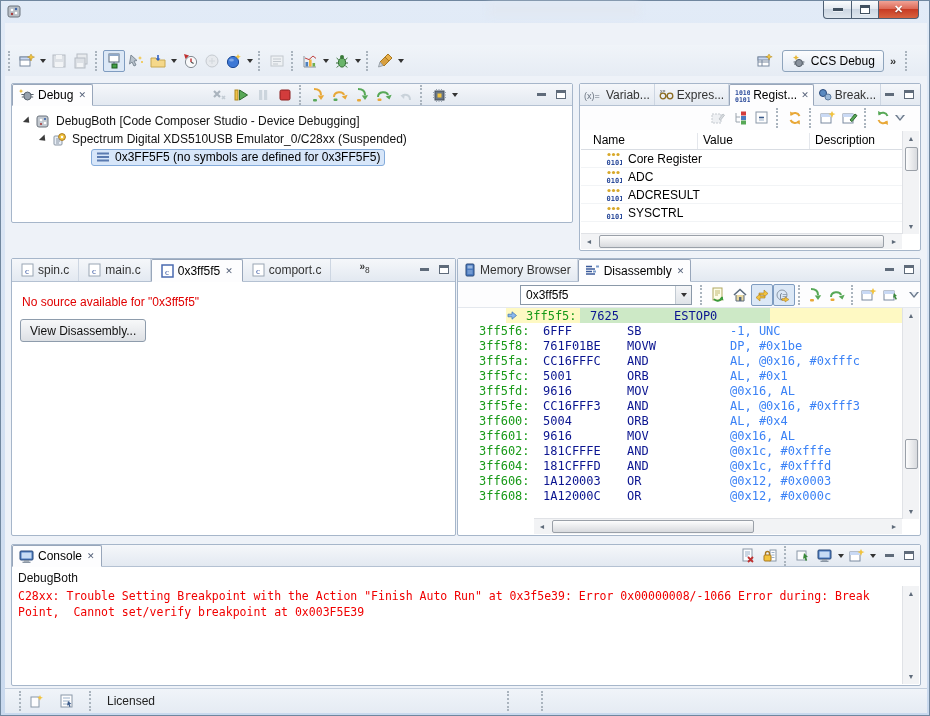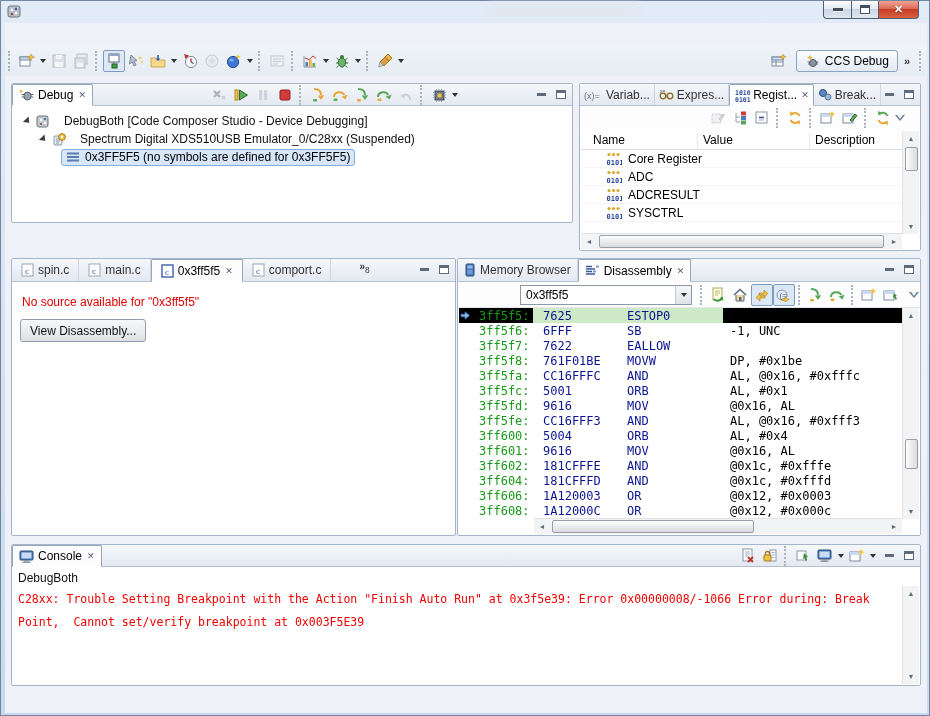--- a/index.html
+++ b/index.html
@@ -18,41 +18,41 @@
 .g-max{width:10px;height:9px;border:1px solid #41505f;border-top:3px solid #41505f;background:#fff;box-shadow:0 1px 0 rgba(255,255,255,.5);}
 .g-close{color:#fff;font-size:11px;font-weight:bold;text-shadow:0 1px 1px rgba(0,0,0,.4);}
 #client{position:absolute;left:4px;top:22px;width:922px;height:690px;background:#eef2f8;}
 #menubar{position:absolute;left:0;top:1px;width:100%;height:21px;display:flex;align-items:center;padding-left:7px;background:linear-gradient(#f4f7fb,#e9eef6);}
 .menu-item{padding:2px 8px;color:#111;}
 #toolbar{position:absolute;left:0;top:22px;width:100%;height:31px;display:flex;align-items:center;background:linear-gradient(#f0f4f9,#e6ecf4);}
 .grip{width:5px;height:20px;margin:0 3px;border-left:2px dotted #aab4be;}
 .tbtn{width:22px;height:22px;display:flex;align-items:center;justify-content:center;border:1px solid transparent;border-radius:2px;flex:none;}
 .tbtn.pressed{border:1px solid #7f9cc0;background:#dce8f6;}
 .dd{width:0;height:0;border-left:3px solid transparent;border-right:3px solid transparent;border-top:4px solid #333;margin:0 2px;flex:none;}
-#persp{position:absolute;right:0;top:22px;height:31px;display:flex;align-items:center;}
+#persp{position:absolute;right:14px;top:22px;height:31px;display:flex;align-items:center;}
 .persp-btn{height:22px;display:flex;align-items:center;gap:5px;padding:0 8px;border:1px solid #8ea4bc;border-radius:3px;background:linear-gradient(#fbfcfe,#e2eaf4);margin-left:6px;}
 .ovf{color:#333;font-size:11px;font-weight:bold;margin:0 6px;}
 .panel{position:absolute;background:#fff;border:1px solid #a6b6ca;border-radius:2px;}
 .tabrow{position:absolute;left:0;top:0;right:0;height:22px;background:linear-gradient(#f5f7fa,#e3e9f1);border-bottom:1px solid #b4c1d2;display:flex;align-items:stretch;}
 .vtab{display:inline-flex;align-items:center;gap:4px;padding:0 6px;color:#333;border-right:1px solid #cdd6e2;position:relative;white-space:nowrap;flex:none;}
 .vtab.active{background:#fdfdfe;border:1px solid #98a6ba;border-bottom:1px solid #fdfdfe;border-radius:2px 2px 0 0;margin-bottom:-1px;color:#000;}
 .xbtn{font-size:9px;color:#56627a;margin-left:1px;}
 .mmwrap{position:absolute;right:3px;top:3px;display:flex;gap:4px;}
 .mm{width:16px;height:15px;display:flex;align-items:center;justify-content:center;}
 .ico-min{width:9px;height:3px;background:#5f6b7a;}
 .ico-max{width:10px;height:9px;border:1px solid #5f6b7a;border-top:3px solid #5f6b7a;background:#fff;}
 .chev{width:12px;height:8px;position:relative;flex:none;}
 .chev:before{content:"";position:absolute;left:1px;top:1px;border-left:5px solid transparent;border-right:5px solid transparent;border-top:6px solid #6c7a8c;}
 .chev:after{content:"";position:absolute;left:3px;top:1px;border-left:3px solid transparent;border-right:3px solid transparent;border-top:4px solid #eef2f8;}
 #p-debug{left:6px;top:60px;width:562px;height:140px;}
 #dbg-tools{position:absolute;left:196px;top:0;height:22px;display:flex;align-items:center;}
 .tree{position:absolute;left:1px;top:23px;right:1px;bottom:1px;background:#fff;padding-top:5px;}
 .trow{height:18px;display:flex;align-items:center;}
 .twisty{width:0;height:0;border-top:4px solid transparent;border-bottom:4px solid transparent;border-left:5px solid #3c3c3c;transform:rotate(45deg);margin-right:5px;flex:none;}
-.trow .lbl{margin-left:13px;color:#111;white-space:nowrap;}
+.trow .lbl{margin-left:5px;color:#111;white-space:nowrap;}
 .selbox{display:inline-flex;align-items:center;background:#d7e6f9;border:1px solid #85acdb;border-radius:3px;padding:0 4px;height:17px;gap:5px;white-space:nowrap;}
 #p-reg{left:574px;top:60px;width:342px;height:168px;}
 #p-reg .vtab{padding:0 4px;gap:3px;}
 #reg-tools{position:absolute;left:0;top:22px;right:0;height:24px;display:flex;align-items:center;justify-content:flex-end;padding-right:14px;background:#fdfdfe;}
 #reg-head{position:absolute;left:1px;top:47px;right:18px;height:19px;border-bottom:1px solid #d9dde3;background:#fff;}
 #reg-head span{position:absolute;top:2px;color:#000;}
 .colsep{position:absolute;top:0;bottom:0;width:1px;background:#e4e7ec;}
 #reg-rows{position:absolute;left:1px;top:66px;right:18px;bottom:16px;overflow:hidden;background:#fff;}
 .rrow{height:18px;display:flex;align-items:center;border-bottom:1px solid #f2f4f6;}
 .rrow .ric{margin-left:24px;margin-right:6px;flex:none;}
@@ -70,28 +70,28 @@
 #dis-tools{position:absolute;left:0;top:23px;right:0;height:26px;display:flex;align-items:center;background:#fdfdfe;border-bottom:1px solid #e4e8ee;}
 .combo{display:flex;width:172px;height:20px;border:1px solid #8a98a8;background:#fff;align-items:center;margin-left:62px;flex:none;}
 .combo .cval{flex:1;padding-left:5px;}
 .combo .cbtn{width:16px;height:18px;background:linear-gradient(#f5f6f8,#dfe3e8);border-left:1px solid #c2cad2;display:flex;align-items:center;justify-content:center;}
 #dis-rows{position:absolute;left:1px;top:49px;right:18px;bottom:16px;background:#fff;overflow:hidden;font-family:"DejaVu Sans Mono",monospace;font-size:12px;}
 .drow{height:15px;display:flex;align-items:center;white-space:pre;}
 .drow .da{width:62px;padding-left:8px;color:#189a18;flex:none;}
 .dgz{width:190px;display:flex;height:100%;align-items:center;flex:none;}
 .drow .dc{width:94px;padding-left:10px;color:#0a1490;flex:none;}
 .drow .dm{flex:1;color:#0a1490;}
-.drow .do{padding-left:7px;color:#000000;}
-.drow.cur{background:#000000;}
+.drow .do{padding-left:7px;color:#3b82f6;}
+.drow.cur{background:#fef9c3;margin-left:47px;}
 .drow.cur .dgz{background:#cde9c6;}
 .dgut{width:12px;height:100%;position:relative;flex:none;}
 #p-con{left:6px;top:521px;width:910px;height:142px;}
 #con-tools{position:absolute;right:42px;top:0;height:22px;display:flex;align-items:center;}
 #con-src{position:absolute;left:6px;top:26px;color:#111;}
-#con-text{position:absolute;left:1px;top:41px;right:18px;bottom:1px;background:#fff;padding:2px 5px;font-family:"DejaVu Sans Mono",monospace;font-size:11.5px;color:#f00000;line-height:23px;white-space:pre;}
+#con-text{position:absolute;left:1px;top:41px;right:18px;bottom:1px;background:#fff;padding:2px 5px;font-family:"DejaVu Sans Mono",monospace;font-size:11.5px;color:#f00000;line-height:16px;white-space:pre;}
 #statusbar{position:absolute;left:0;bottom:0;width:100%;height:25px;border-top:1px solid #c3cedd;background:linear-gradient(#f0f4f9,#e5ebf3);display:flex;align-items:center;}
 #sb-license{color:#222;}
 .sb-icon{width:20px;height:18px;display:flex;align-items:center;justify-content:center;}
 </style>
 </head>
 <body>
 
 <div id="win">
   <div id="titlebar">
     <span id="app-icon">
@@ -351,21 +351,21 @@
         <div class="trow" style="padding-left:28px">
           <span class="twisty"></span>
           <svg width="16" height="15">
               <rect x="3" y="4" width="8" height="9" rx="1" fill="#e8eef6" stroke="#8a96a4"></rect>
               <circle cx="11" cy="5" r="3.4" fill="#f2c33d" stroke="#a87820"></circle>
               <circle cx="11" cy="5" r="1.2" fill="#fff"></circle>
               <path d="M5 7h4M5 9h4M5 11h3" stroke="#8a96a4"></path>
             </svg>
           <span class="lbl">Spectrum Digital XDS510USB Emulator_0/C28xx (Suspended)</span>
         </div>
-        <div class="trow" style="padding-left:48px">
+        <div class="trow" style="padding-left:78px">
           <span class="selbox">
             <svg width="14" height="12">
                 <path d="M1 2.5h12M1 6h12M1 9.5h12" stroke="#5a7ab0" stroke-width="2"></path>
               </svg>
             <span>0x3FF5F5  (no symbols are defined for 0x3FF5F5)</span>
           </span>
         </div>
       </div>
     </div>
 
@@ -667,21 +667,20 @@
               <path d="M11 6l3 3-1.5.3L14 12l-1.4.7-1.5-2.7L10 11z" fill="#3a8a3a"></path>
             </svg>
           </span>
         <span class="chev" style="margin-left:6px"></span>
       </div>
       <div id="dis-rows">
           <div class="drow cur"><span class="dgut"><svg width="11" height="11" style="position:absolute;left:1px;top:2px">
                 <path d="M1 4.2h4V1.8L9.5 5.5 5 9.2V6.8H1z" fill="#8ab8ee" stroke="#3a70b0" stroke-width=".7"></path>
               </svg></span><span class="da">3ff5f5:</span><span class="dgz"><span class="dc">7625</span><span class="dm">ESTOP0</span></span><span class="do"></span></div>
           <div class="drow"><span class="dgut"></span><span class="da">3ff5f6:</span><span class="dgz"><span class="dc">6FFF</span><span class="dm">SB</span></span><span class="do">-1, UNC</span></div>
-          <div class="drow"><span class="dgut"></span><span class="da">3ff5f7:</span><span class="dgz"><span class="dc">7622</span><span class="dm">EALLOW</span></span><span class="do"></span></div>
           <div class="drow"><span class="dgut"></span><span class="da">3ff5f8:</span><span class="dgz"><span class="dc">761F01BE</span><span class="dm">MOVW</span></span><span class="do">DP, #0x1be</span></div>
           <div class="drow"><span class="dgut"></span><span class="da">3ff5fa:</span><span class="dgz"><span class="dc">CC16FFFC</span><span class="dm">AND</span></span><span class="do">AL, @0x16, #0xfffc</span></div>
           <div class="drow"><span class="dgut"></span><span class="da">3ff5fc:</span><span class="dgz"><span class="dc">5001</span><span class="dm">ORB</span></span><span class="do">AL, #0x1</span></div>
           <div class="drow"><span class="dgut"></span><span class="da">3ff5fd:</span><span class="dgz"><span class="dc">9616</span><span class="dm">MOV</span></span><span class="do">@0x16, AL</span></div>
           <div class="drow"><span class="dgut"></span><span class="da">3ff5fe:</span><span class="dgz"><span class="dc">CC16FFF3</span><span class="dm">AND</span></span><span class="do">AL, @0x16, #0xfff3</span></div>
           <div class="drow"><span class="dgut"></span><span class="da">3ff600:</span><span class="dgz"><span class="dc">5004</span><span class="dm">ORB</span></span><span class="do">AL, #0x4</span></div>
           <div class="drow"><span class="dgut"></span><span class="da">3ff601:</span><span class="dgz"><span class="dc">9616</span><span class="dm">MOV</span></span><span class="do">@0x16, AL</span></div>
           <div class="drow"><span class="dgut"></span><span class="da">3ff602:</span><span class="dgz"><span class="dc">181CFFFE</span><span class="dm">AND</span></span><span class="do">@0x1c, #0xfffe</span></div>
           <div class="drow"><span class="dgut"></span><span class="da">3ff604:</span><span class="dgz"><span class="dc">181CFFFD</span><span class="dm">AND</span></span><span class="do">@0x1c, #0xfffd</span></div>
           <div class="drow"><span class="dgut"></span><span class="da">3ff606:</span><span class="dgz"><span class="dc">1A120003</span><span class="dm">OR</span></span><span class="do">@0x12, #0x0003</span></div>
@@ -764,14 +763,34 @@
       </div>
       <div id="con-src">DebugBoth</div>
       <div id="con-text"><span>C28xx: Trouble Setting Breakpoint with the Action "Finish Auto Run" at 0x3f5e39: Error 0x00000008/-1066 Error during: Break</span>
 <span>Point,  Cannot set/verify breakpoint at 0x003F5E39</span></div>
       <div class="vsb" style="right:1px;top:41px;bottom:1px;">
         <div class="sb-arrow" style="position:absolute;top:0;left:0;">▲</div>
         <div class="sb-arrow" style="position:absolute;bottom:0;left:0;">▼</div>
       </div>
     </div>
 
+    <div id="statusbar">
+      <span class="grip" style="margin-left:14px"></span>
+      <span class="sb-icon">
+          <svg width="16" height="16">
+            <rect x="2" y="4" width="8" height="10" fill="#fdfdfe" stroke="#8a98a8"></rect>
+            <path d="M11 2l.9 1.9 2 .8-2 .8-.9 2-.9-2-2-.8 2-.8z" fill="#f2c33d"></path>
+          </svg>
+        </span>
+      <span class="sb-icon" style="margin-left:10px">
+          <svg width="16" height="16">
+            <rect x="2" y="2" width="11" height="12" fill="#fdfdfe" stroke="#8a98a8"></rect>
+            <path d="M4 5h7M4 8h7M4 11h5" stroke="#9ab0c8"></path>
+            <path d="M9 8l3.5 3-1.8.2.9 2.4-1.2.5-1-2.4-1.4 1z" fill="#3a5a8a"></path>
+          </svg>
+        </span>
+      <span class="grip" style="margin-left:12px"></span>
+      <span id="sb-license" style="margin-left:10px">Licensed</span>
+      <span class="grip" style="margin-left:352px"></span>
+      <span class="grip" style="margin-left:26px"></span>
+    </div>
   </div>
 </div>
 
 </body></html>

